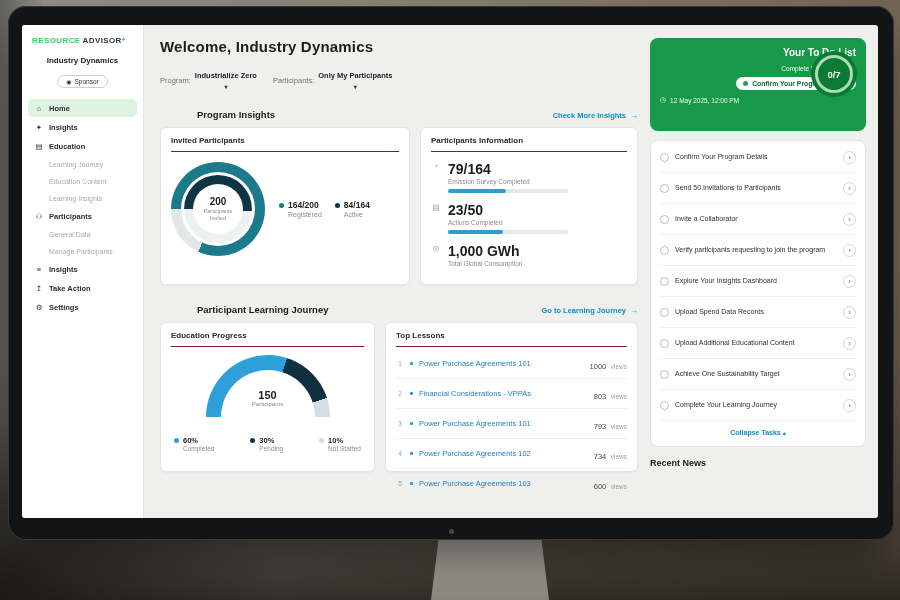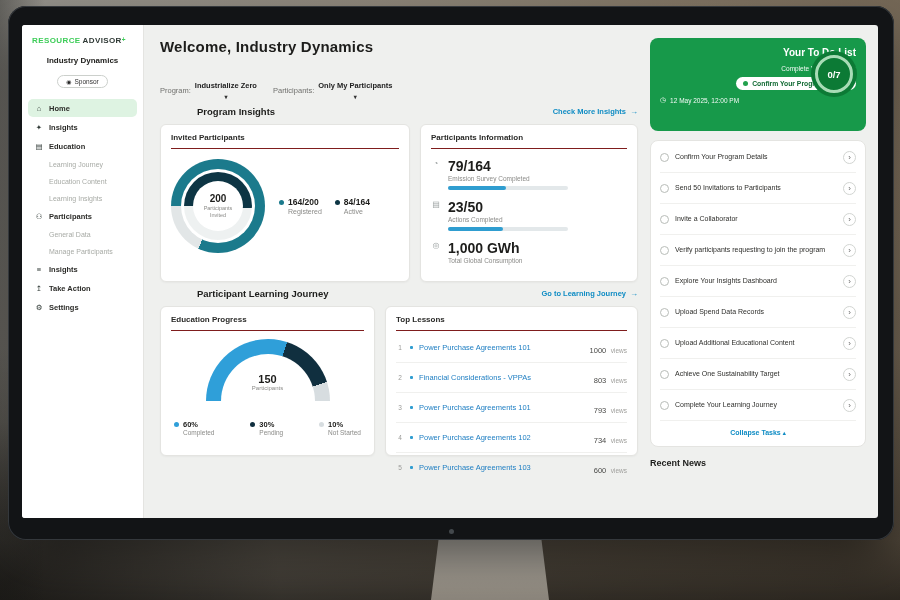--- a/index.html
+++ b/index.html
@@ -47,26 +47,26 @@
   .nav-item { display:flex; align-items:center; gap:5px; margin:1px 6px; padding:4.5px 6px;
     border-radius:5px; cursor:pointer; }
   .nav-item.active { background:#def3e2; }
   .nav-ico { width:10px; flex:none; font-size:7.5px; color:#2e3834; text-align:center; }
   .nav-label { font-size:7.5px; color:#2c2c29; font-weight:bold; }
   .nav-item.sub .nav-label { color:#a8aba6; font-weight:normal; font-size:7px; }
 
   
   .main { flex:1; min-width:0; padding:13px 12px 0 16px; }
   .welcome { font-size:15px; font-weight:bold; color:#1d1d1b; letter-spacing:.2px; }
-  .filters { display:flex; align-items:center; margin-top:26px; font-size:7.5px; }
+  .filters { display:flex; align-items:center; margin-top:16px; font-size:7.5px; }
   .f-label { color:#70706d; margin-right:4px; }
   .f-value { display:inline-flex; align-items:center; gap:3px; color:#222; font-weight:bold; cursor:pointer;flex-direction:column; }
   .caret { font-size:6px; color:#333; }
   .f-gap { margin-left:16px; }
-  .sec-row { display:flex; justify-content:space-between; align-items:center; margin-top:6px; margin-bottom:7px;padding-left:37px; }
+  .sec-row { display:flex; justify-content:space-between; align-items:flex-end; margin-top:19px; margin-bottom:7px;padding-left:37px; }
   .sec-title { font-size:9.5px; font-weight:bold; color:#1d1d1b; }
   .sec-link { display:inline-flex; gap:4px; align-items:center; font-size:7.5px; font-weight:bold;
     color:#0f8cc4; cursor:pointer; text-decoration:none; }
   .arr { font-size:8px; }
 
   .cards-row { display:flex; gap:10px; }
   .card { background:#fff; border:1px solid #e4e4e1; border-radius:6px; padding:8px 10px;
     box-shadow:0 1px 2px rgba(0,0,0,.04); }
   .card-title { font-size:8px; font-weight:bold; color:#2a2a28; padding-bottom:6px; border-bottom:1px solid #7f1d1d; }
 

